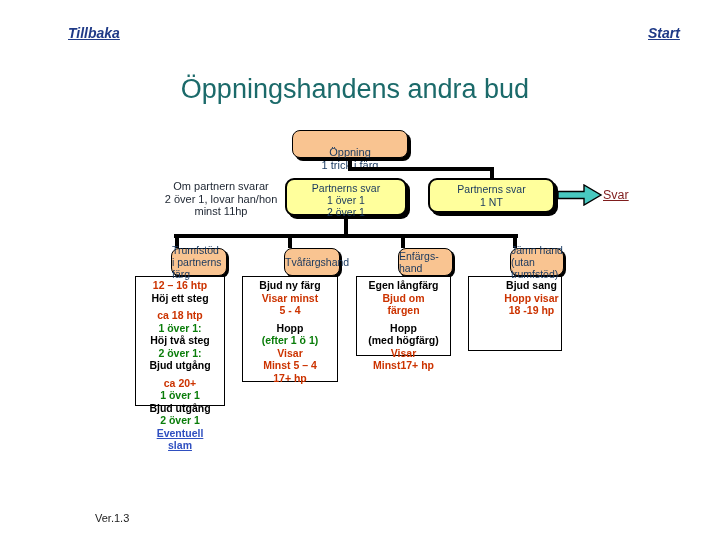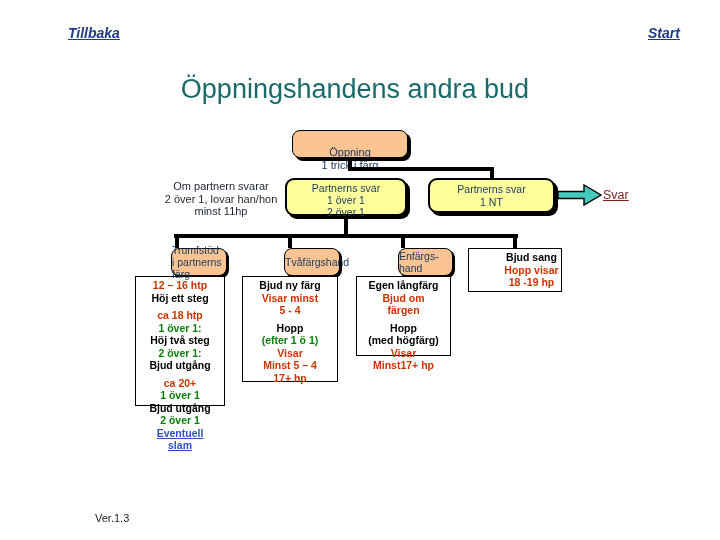--- a/index.html
+++ b/index.html
@@ -57,21 +57,21 @@
     box-shadow:2px 2px 0 #000;box-sizing:border-box;height:28px;
     display:flex;flex-direction:column;justify-content:center;
     text-align:left;font-size:10.5px;line-height:12px;color:#17375e;margin-left:44px;
   }
   .content{
     background:#fff;border:1.5px solid #000;box-sizing:border-box;
     margin:0 2px;text-align:center;padding-top:2px;
     font-size:10.5px;font-weight:bold;line-height:12.5px;
   }
   .col1 .content{height:130px;margin-left:8px;} .col2 .content{height:106px;}
-  .col3 .content{height:80px;}  .col4 .content{height:44px;padding-left:33px;}
+  .col3 .content{height:80px;}  .col4 .content{height:75px;padding-left:33px;}
   .line.gap{margin-top:5px;}
   .line.red{color:#cc3300;} .line.green{color:#0a7d0a;} .line.black{color:#000;}
   .line.link{color:#2f4fc0;text-decoration:underline;cursor:pointer;}
   
   #version{position:absolute;left:95px;top:512px;font-size:11px;color:#222;}
   #copyright{position:absolute;left:185px;top:508px;font-size:13px;color:#1a1a1a;}
 </style>
 </head>
 <body>
 
@@ -142,20 +142,21 @@
           <div class="line black">Egen långfärg</div>
           <div class="line red">Bjud om</div>
           <div class="line red">färgen</div>
           <div class="line black gap">Hopp</div>
           <div class="line black">(med högfärg)</div>
           <div class="line red">Visar</div>
           <div class="line red">Minst17+ hp</div>
         </div>
       </div>
       <div class="col col4">
+        <div class="hdr">Jämn hand<br>(utan trumfstöd)</div>
         <div class="content">
           <div class="line black">Bjud sang</div>
           <div class="line red">Hopp visar</div>
           <div class="line red">18 -19 hp</div>
         </div>
       </div>
     </div>
 
   <div id="version">Ver.1.3</div>
 </div>

